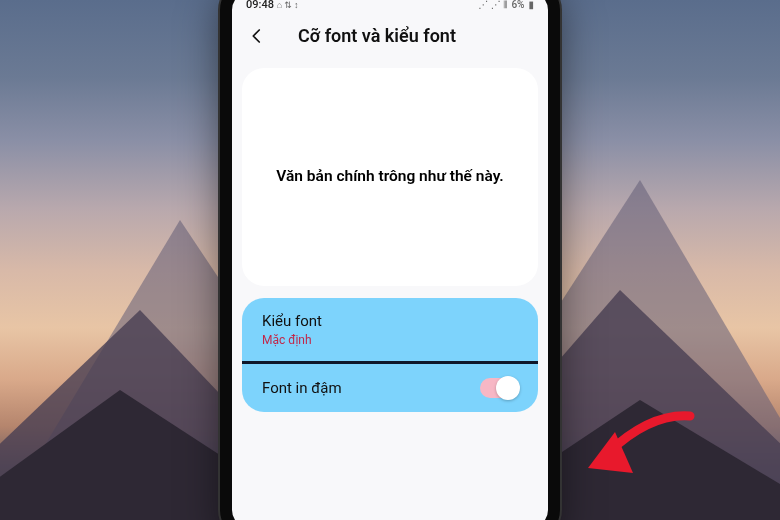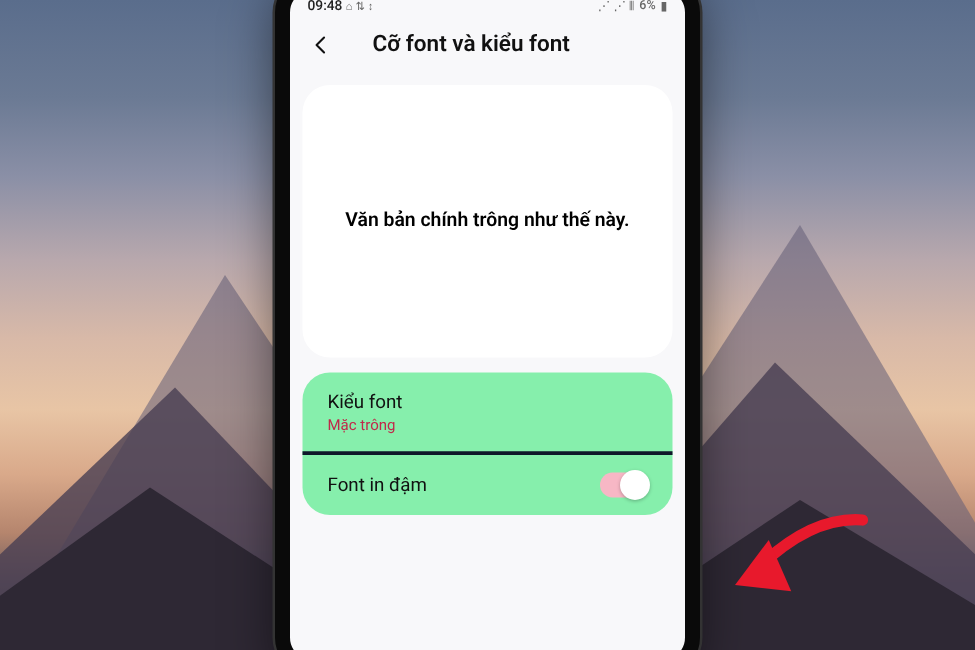--- a/index.html
+++ b/index.html
@@ -56,21 +56,21 @@
     .preview-card {
       background: #fff; border-radius: 22px;
       margin: 8px 10px 12px 10px; padding: 70px 20px;
       min-height: 218px;
       display: flex; flex-direction: column; justify-content: center; align-items: center;
       text-align: center;
     }
     .preview-line1 { font-size: 15.5px; font-weight: 600; color: #000; line-height: 1.5; }
     .preview-line2 { font-size: 15.5px; font-weight: 600; color: #000; line-height: 1.5; }
     .card {
-      background: #86efac; border-radius: 22px;
+      background: #7dd3fc; border-radius: 22px;
       margin: 0 10px 10px 10px;
     }
     .list-item { padding: 14px 20px; display: flex; justify-content: space-between; align-items: center; }
     .list-item + .list-item { border-top: 3px solid #0f172a; }
     .item-text { display: flex; flex-direction: column; gap: 3px; }
     .item-label { font-size: 15px; color: #111; }
     .item-value { font-size: 12px; color: #c0284a; }
     .toggle {
       width: 38px; height: 20px; border-radius: 20px;
       background: #f7b7c5; position: relative;
@@ -118,21 +118,21 @@
   </div>
 
   <div class="preview-card">
     <div class="preview-line1">Văn bản chính trông như thế này.</div>
   </div>
 
   <div class="card">
     <div class="list-item">
       <div class="item-text">
         <span class="item-label">Kiểu font</span>
-        <span class="item-value">Mặc trông</span>
+        <span class="item-value">Mặc định</span>
       </div>
     </div>
     <div class="list-item">
       <span class="item-label">Font in đậm</span>
       <span class="toggle"></span>
     </div>
   </div>
 </div>
 
 <div class="arrow">

